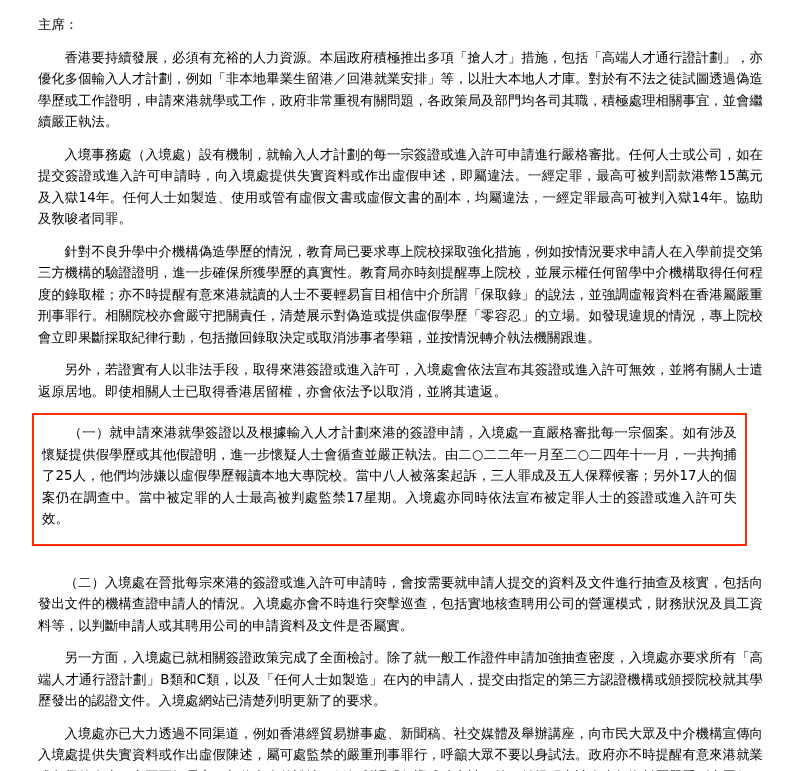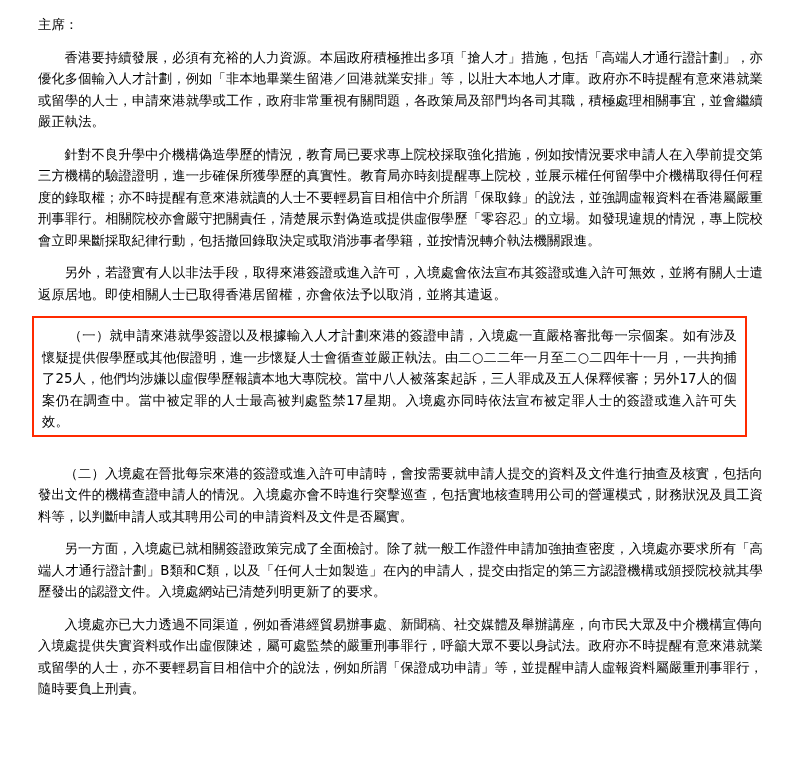--- a/index.html
+++ b/index.html
@@ -27,39 +27,40 @@
     text-align: justify;
     text-justify: inter-ideograph;
     margin: 0 0 11px 0;
     letter-spacing: 0.1px;
   }
   .indent {
     text-indent: 2em;
   }
   .highlight-box {
     border: 2px solid #ff2a00;
-    padding: 7px 8px 2px 8px;
+    padding: 7px 8px 14px 8px;
     margin: 0 16px 10px -6px;
     box-sizing: border-box;
   }
   .highlight-box .para {
     margin-bottom: 0;
   }
   .tail {
     margin-top: 26px;
   }
 </style>
 </head>
 <body>
 
 <div class="page">
 
   <p class="para">主席：</p>
 
-  <p class="para indent">香港要持續發展，必須有充裕的人力資源。本屆政府積極推出多項「搶人才」措施，包括「高端人才通行證計劃」，亦優化多個輸入人才計劃，例如「非本地畢業生留港／回港就業安排」等，以壯大本地人才庫。政府亦不時提醒有意來港就業或留學的人士，申請來港就學或工作，政府非常重視有關問題，各政策局及部門均各司其職，積極處理相關事宜，並會繼續嚴正執法。</p>
+  <p class="para indent">香港要持續發展，必須有充裕的人力資源。本屆政府積極推出多項「搶人才」措施，包括「高端人才通行證計劃」，亦優化多個輸入人才計劃，例如「非本地畢業生留港／回港就業安排」等，以壯大本地人才庫。對於有不法之徒試圖透過偽造學歷或工作證明，申請來港就學或工作，政府非常重視有關問題，各政策局及部門均各司其職，積極處理相關事宜，並會繼續嚴正執法。</p>
+  <p class="para indent">入境事務處（入境處）設有機制，就輸入人才計劃的每一宗簽證或進入許可申請進行嚴格審批。任何人士或公司，如在提交簽證或進入許可申請時，向入境處提供失實資料或作出虛假申述，即屬違法。一經定罪，最高可被判罰款港幣15萬元及入獄14年。任何人士如製造、使用或管有虛假文書或虛假文書的副本，均屬違法，一經定罪最高可被判入獄14年。協助及敎唆者同罪。</p>
   <p class="para indent">針對不良升學中介機構偽造學歷的情況，教育局已要求專上院校採取強化措施，例如按情況要求申請人在入學前提交第三方機構的驗證證明，進一步確保所獲學歷的真實性。教育局亦時刻提醒專上院校，並展示權任何留學中介機構取得任何程度的錄取權；亦不時提醒有意來港就讀的人士不要輕易盲目相信中介所謂「保取錄」的說法，並強調虛報資料在香港屬嚴重刑事罪行。相關院校亦會嚴守把關責任，清楚展示對偽造或提供虛假學歷「零容忍」的立場。如發現違規的情況，專上院校會立即果斷採取紀律行動，包括撤回錄取決定或取消涉事者學籍，並按情況轉介執法機關跟進。</p>
   <p class="para indent">另外，若證實有人以非法手段，取得來港簽證或進入許可，入境處會依法宣布其簽證或進入許可無效，並將有關人士遣返原居地。即使相關人士已取得香港居留權，亦會依法予以取消，並將其遣返。</p>
 
   <div class="highlight-box">
     <p class="para indent">（一）就申請來港就學簽證以及根據輸入人才計劃來港的簽證申請，入境處一直嚴格審批每一宗個案。如有涉及懷疑提供假學歷或其他假證明，進一步懷疑人士會循查並嚴正執法。由二○二二年一月至二○二四年十一月，一共拘捕了25人，他們均涉嫌以虛假學歷報讀本地大專院校。當中八人被落案起訴，三人罪成及五人保釋候審；另外17人的個案仍在調查中。當中被定罪的人士最高被判處監禁17星期。入境處亦同時依法宣布被定罪人士的簽證或進入許可失效。</p>
   </div>
 
   <p class="para indent tail">（二）入境處在晉批每宗來港的簽證或進入許可申請時，會按需要就申請人提交的資料及文件進行抽查及核實，包括向發出文件的機構查證申請人的情況。入境處亦會不時進行突擊巡查，包括實地核查聘用公司的營運模式，財務狀況及員工資料等，以判斷申請人或其聘用公司的申請資料及文件是否屬實。</p>
   <p class="para indent">另一方面，入境處已就相關簽證政策完成了全面檢討。除了就一般工作證件申請加強抽查密度，入境處亦要求所有「高端人才通行證計劃」B類和C類，以及「任何人士如製造」在內的申請人，提交由指定的第三方認證機構或頒授院校就其學歷發出的認證文件。入境處網站已清楚列明更新了的要求。</p>
   <p class="para indent">入境處亦已大力透過不同渠道，例如香港經貿易辦事處、新聞稿、社交媒體及舉辦講座，向市民大眾及中介機構宣傳向入境處提供失實資料或作出虛假陳述，屬可處監禁的嚴重刑事罪行，呼籲大眾不要以身試法。政府亦不時提醒有意來港就業或留學的人士，亦不要輕易盲目相信中介的說法，例如所謂「保證成功申請」等，並提醒申請人虛報資料屬嚴重刑事罪行，隨時要負上刑責。</p>

